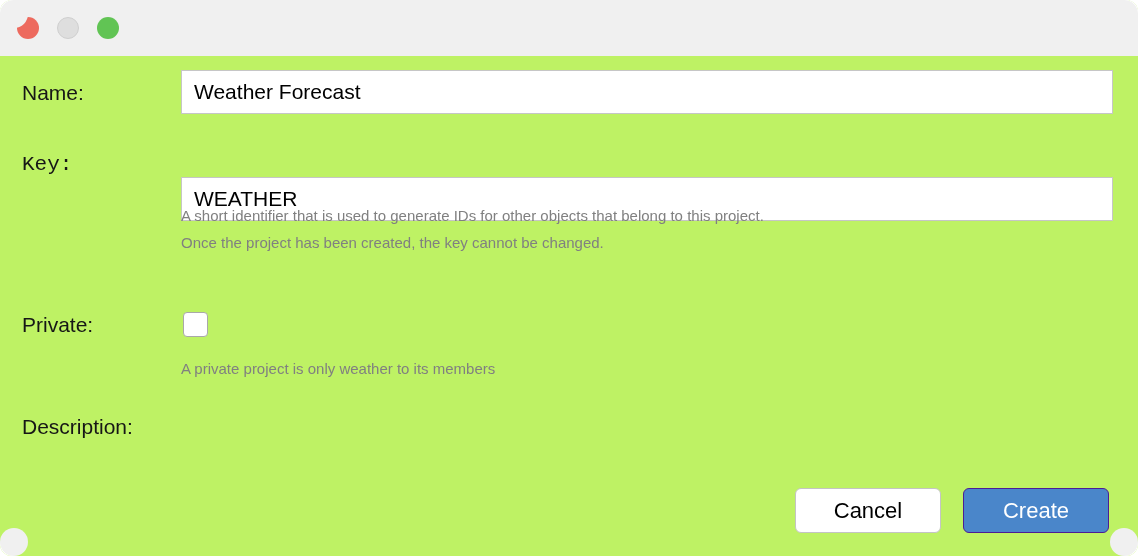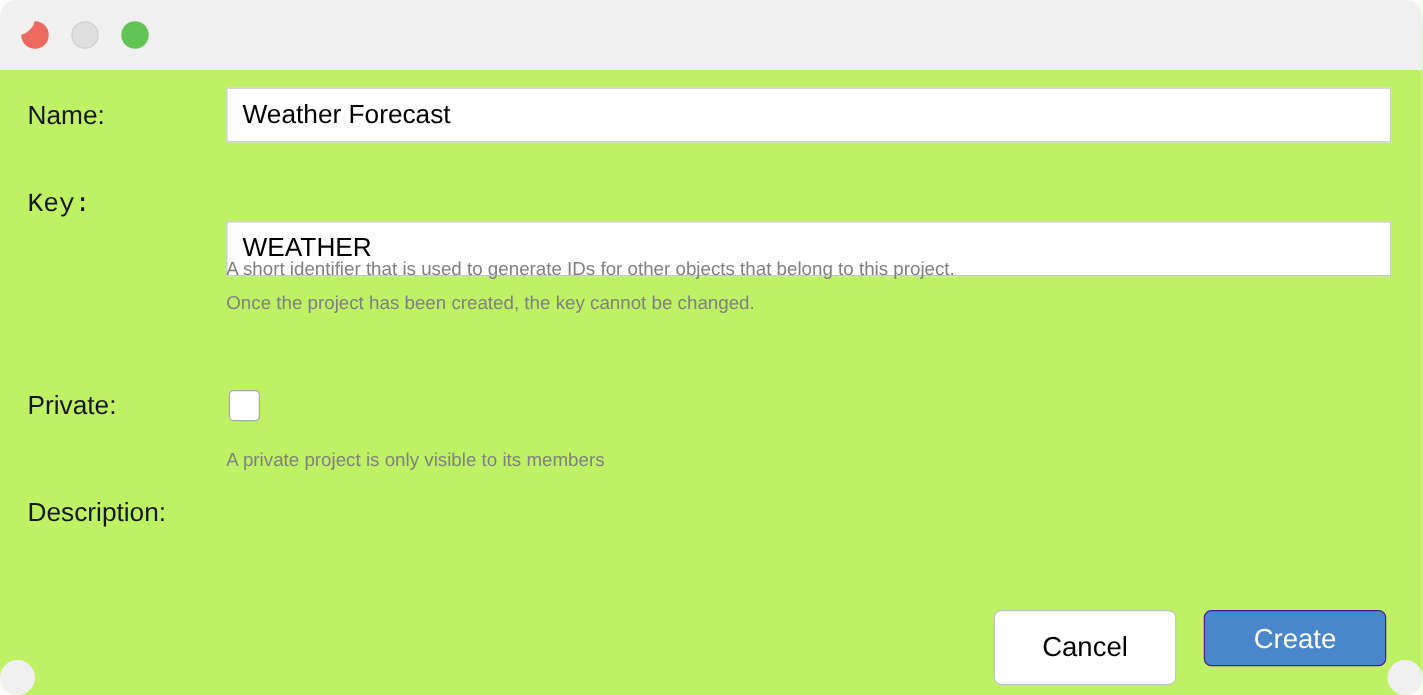--- a/index.html
+++ b/index.html
@@ -50,21 +50,21 @@
   .field-label {
     position: absolute;
     color: #161616;
     font-size: 21px;
     line-height: 24px;
     white-space: nowrap;
   }
   #label-name        { left: 22px; top: 81px; }
   #label-key         { left: 22px; top: 153px; font-family: Liberation Mono, monospace; }
   #label-private     { left: 22px; top: 313px; }
-  #label-description { left: 22px; top: 399px; }
+  #label-description { left: 22px; top: 415px; }
 
   
   .text-field {
     position: absolute;
     background: #ffffff;
     border: 1px solid #c6c6c6;
     box-sizing: border-box;
     color: #000000;
     font-size: 21px;
     padding: 0 0 0 12px;
@@ -117,21 +117,21 @@
     position: absolute;
     box-sizing: border-box;
     display: flex;
     align-items: center;
     justify-content: center;
     font-size: 22px;
     border-radius: 6px;
   }
   #btn-cancel {
     left: 795px; top: 488px;
-    width: 146px; height: 60px;
+    width: 146px; height: 45px;
     background: #ffffff;
     border: 1px solid #c4c4c4;
     color: #000000;
   }
   #btn-create {
     left: 963px; top: 488px;
     width: 146px; height: 45px;
     background: #4a86ca;
     border: 1px solid #4c1d95;
     color: #ffffff;
@@ -176,21 +176,21 @@
   <div class="field-label" id="label-name">Name:</div>
   <div class="text-field" id="field-name" placeholder="">Weather Forecast</div>
 
   <div class="field-label" id="label-key">Key:</div>
   <div class="text-field" id="field-key" placeholder="">WEATHER</div>
   <div class="help-text" id="help-key">A short identifier that is used to generate IDs for other objects that belong to this project.
 Once the project has been created, the key cannot be changed.</div>
 
   <div class="field-label" id="label-private">Private:</div>
   <div id="checkbox-private"></div>
-  <div class="help-text" id="help-private">A private project is only visible to its members</div>
+  <div class="help-text" id="help-private">A private project is only weather to its members</div>
 
   <div class="field-label" id="label-description">Description:</div>
 
   <div class="btn" id="btn-cancel">Cancel</div>
   <div class="btn" id="btn-create">Create</div>
 
   <div class="corner" id="corner-tl"></div>
   <div class="corner" id="corner-tr"></div>
   <div class="corner" id="corner-bl"></div>
   <div class="corner" id="corner-br"></div>

